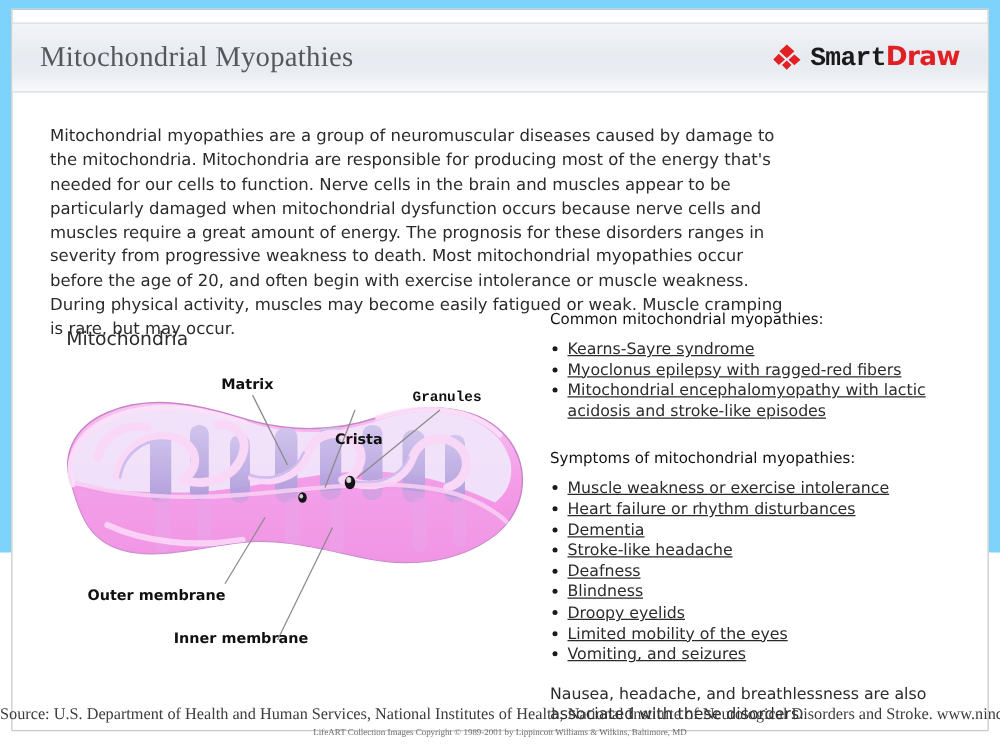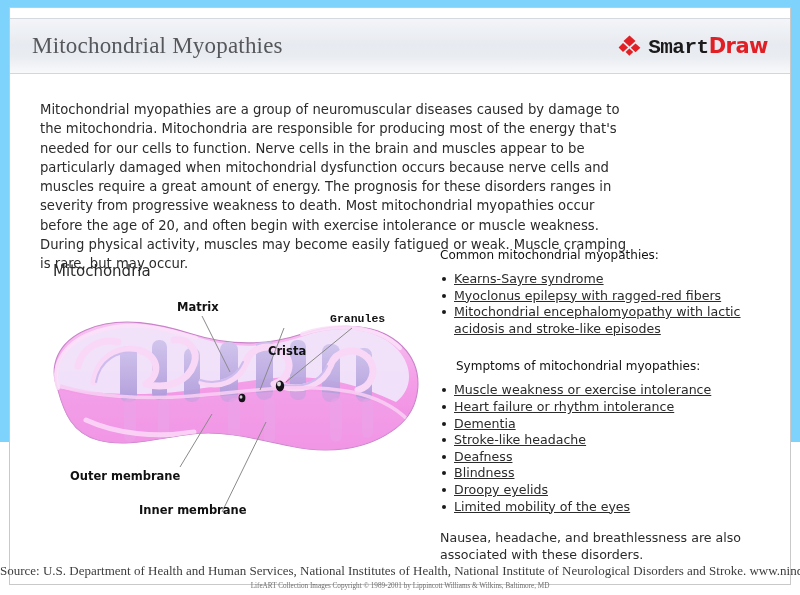--- a/index.html
+++ b/index.html
@@ -126,21 +126,21 @@
     left: 440px;
     top: 248px;
     width: 340px;
   }
   .sec-head {
     font-size: 12px;
     font-weight: normal;
     color: #111111;
     margin: 0 0 9px 0;
   }
-  .sec-head.second { margin-top: 22px; margin-left: 16px; }
+  .sec-head.second { margin-top: 22px; }
   ul.bullets {
     list-style: none;
     margin: 0;
     padding: 0;
   }
   ul.bullets li {
     position: relative;
     padding-left: 14px;
     font-size: 12.6px;
     line-height: 16.6px;
@@ -332,27 +332,28 @@
     <div class="sec-head">Common mitochondrial myopathies:</div>
     <ul class="bullets">
       <li>Kearns-Sayre syndrome</li>
       <li>Myoclonus epilepsy with ragged-red fibers</li>
       <li>Mitochondrial encephalomyopathy with lactic acidosis and stroke-like episodes</li>
     </ul>
 
     <div class="sec-head second">Symptoms of mitochondrial myopathies:</div>
     <ul class="bullets">
       <li>Muscle weakness or exercise intolerance</li>
-      <li>Heart failure or rhythm intolerance</li>
+      <li>Heart failure or rhythm disturbances</li>
       <li>Dementia</li>
       <li>Stroke-like headache</li>
       <li>Deafness</li>
       <li>Blindness</li>
       <li>Droopy eyelids</li>
       <li>Limited mobility of the eyes</li>
+      <li>Vomiting, and seizures</li>
     </ul>
 
     <div class="note">Nausea, headache, and breathlessness are also associated with these disorders.</div>
   </div>
 
   <div class="footer">
     <div class="footer-source">Source: U.S. Department of Health and Human Services, National Institutes of Health, National Institute of Neurological Disorders and Stroke. www.ninds.nih.gov</div>
     <div class="footer-copy">LifeART Collection Images Copyright © 1989-2001 by Lippincott Williams &amp; Wilkins, Baltimore, MD</div>
   </div>
 </div>

